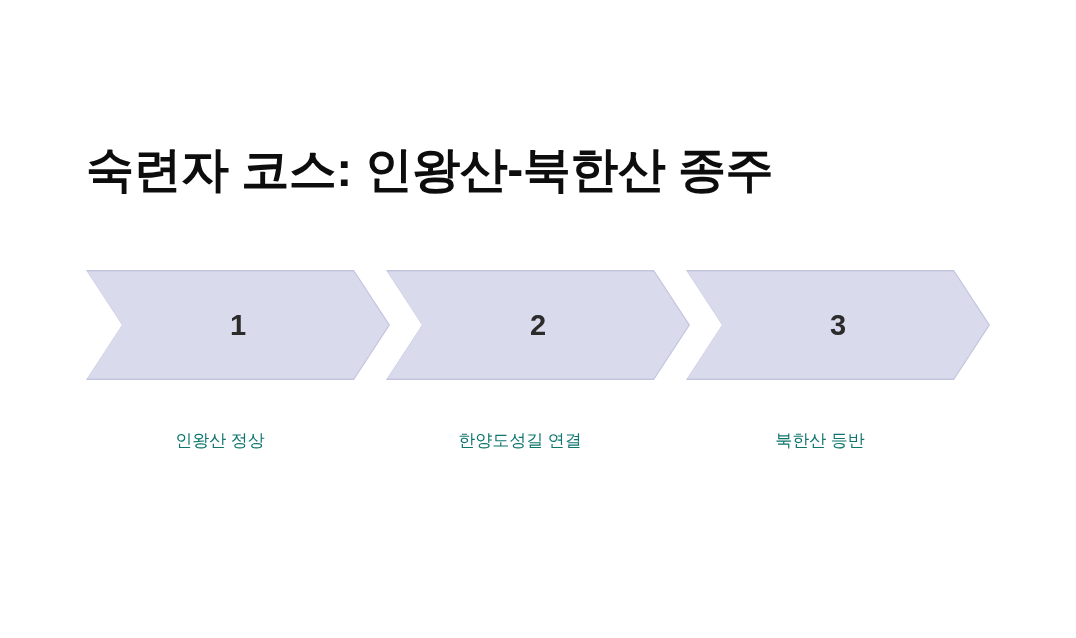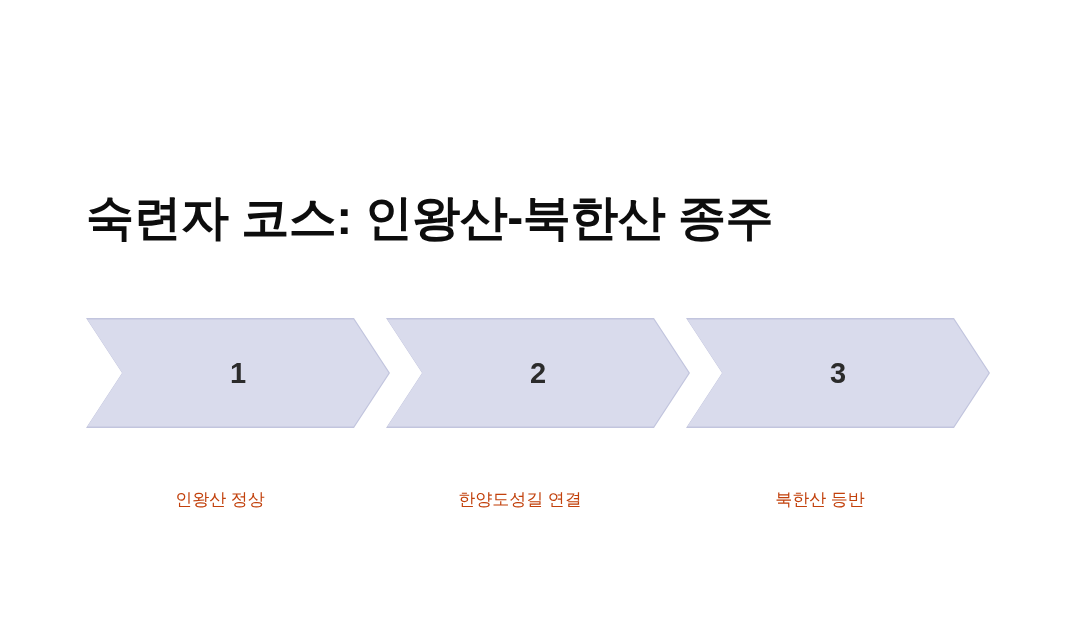--- a/index.html
+++ b/index.html
@@ -13,21 +13,20 @@
     background: #ffffff;
     font-family: "Liberation Sans", "DejaVu Sans", sans-serif;
     overflow: hidden;
     position: relative;
   }
 
   .slide {
     position: absolute;
     inset: 0;
     background: #ffffff;
-    margin-top: 48px;
   }
 
   
   .slide-title {
     position: absolute;
     left: 86px;
     top: 142px;
     width: 900px;
     font-size: 48px;
     font-weight: bold;
@@ -84,27 +83,27 @@
   
   #chev-2, #chev-2-out { left: 386px; width: 304px; }
   #num-2 { left: 386px; width: 304px; }
   
   #chev-3, #chev-3-out { left: 686px; width: 304px; }
   #num-3 { left: 686px; width: 304px; }
 
   
   .caption {
     position: absolute;
-    top: 437px;
+    top: 426px;
     height: 28px;
     display: flex;
     align-items: center;
     justify-content: center;
     font-size: 17px;
-    color: #c2410c;
+    color: #0f766e;
     white-space: nowrap;
   }
   #cap-1 { left: 86px;  width: 268px; }
   #cap-2 { left: 386px; width: 268px; }
   #cap-3 { left: 686px; width: 268px; }
 </style>
 </head>
 <body>
 
 <div class="slide">

